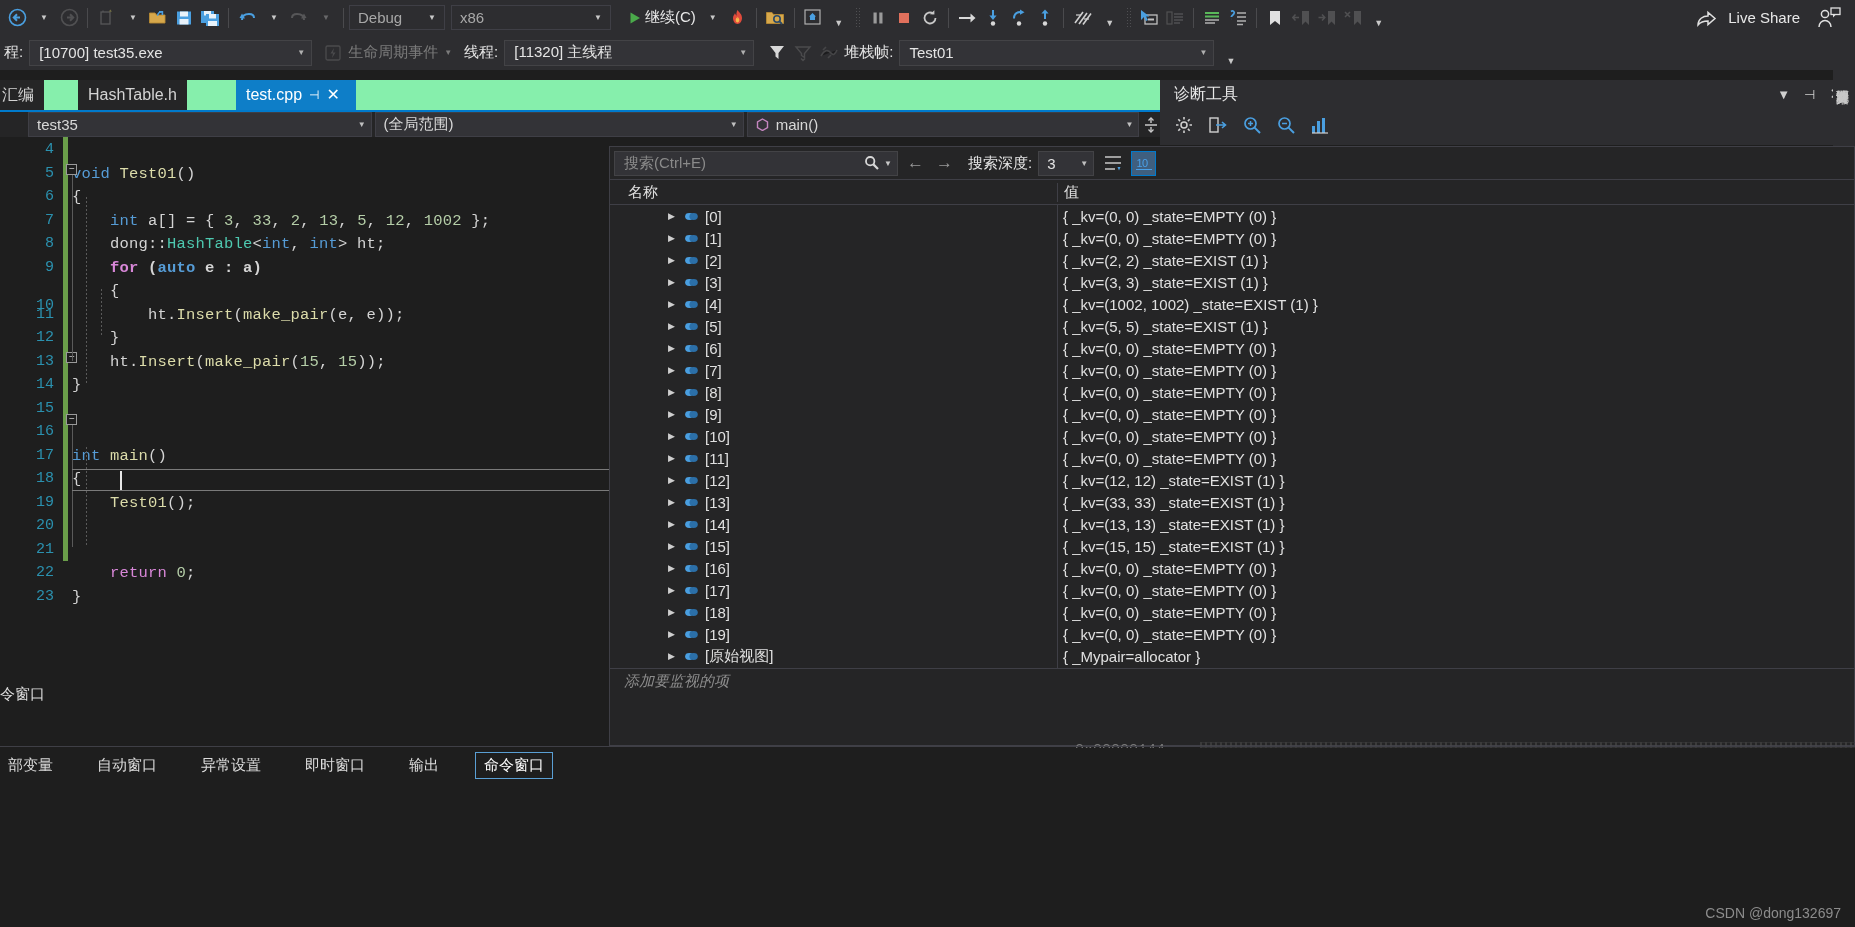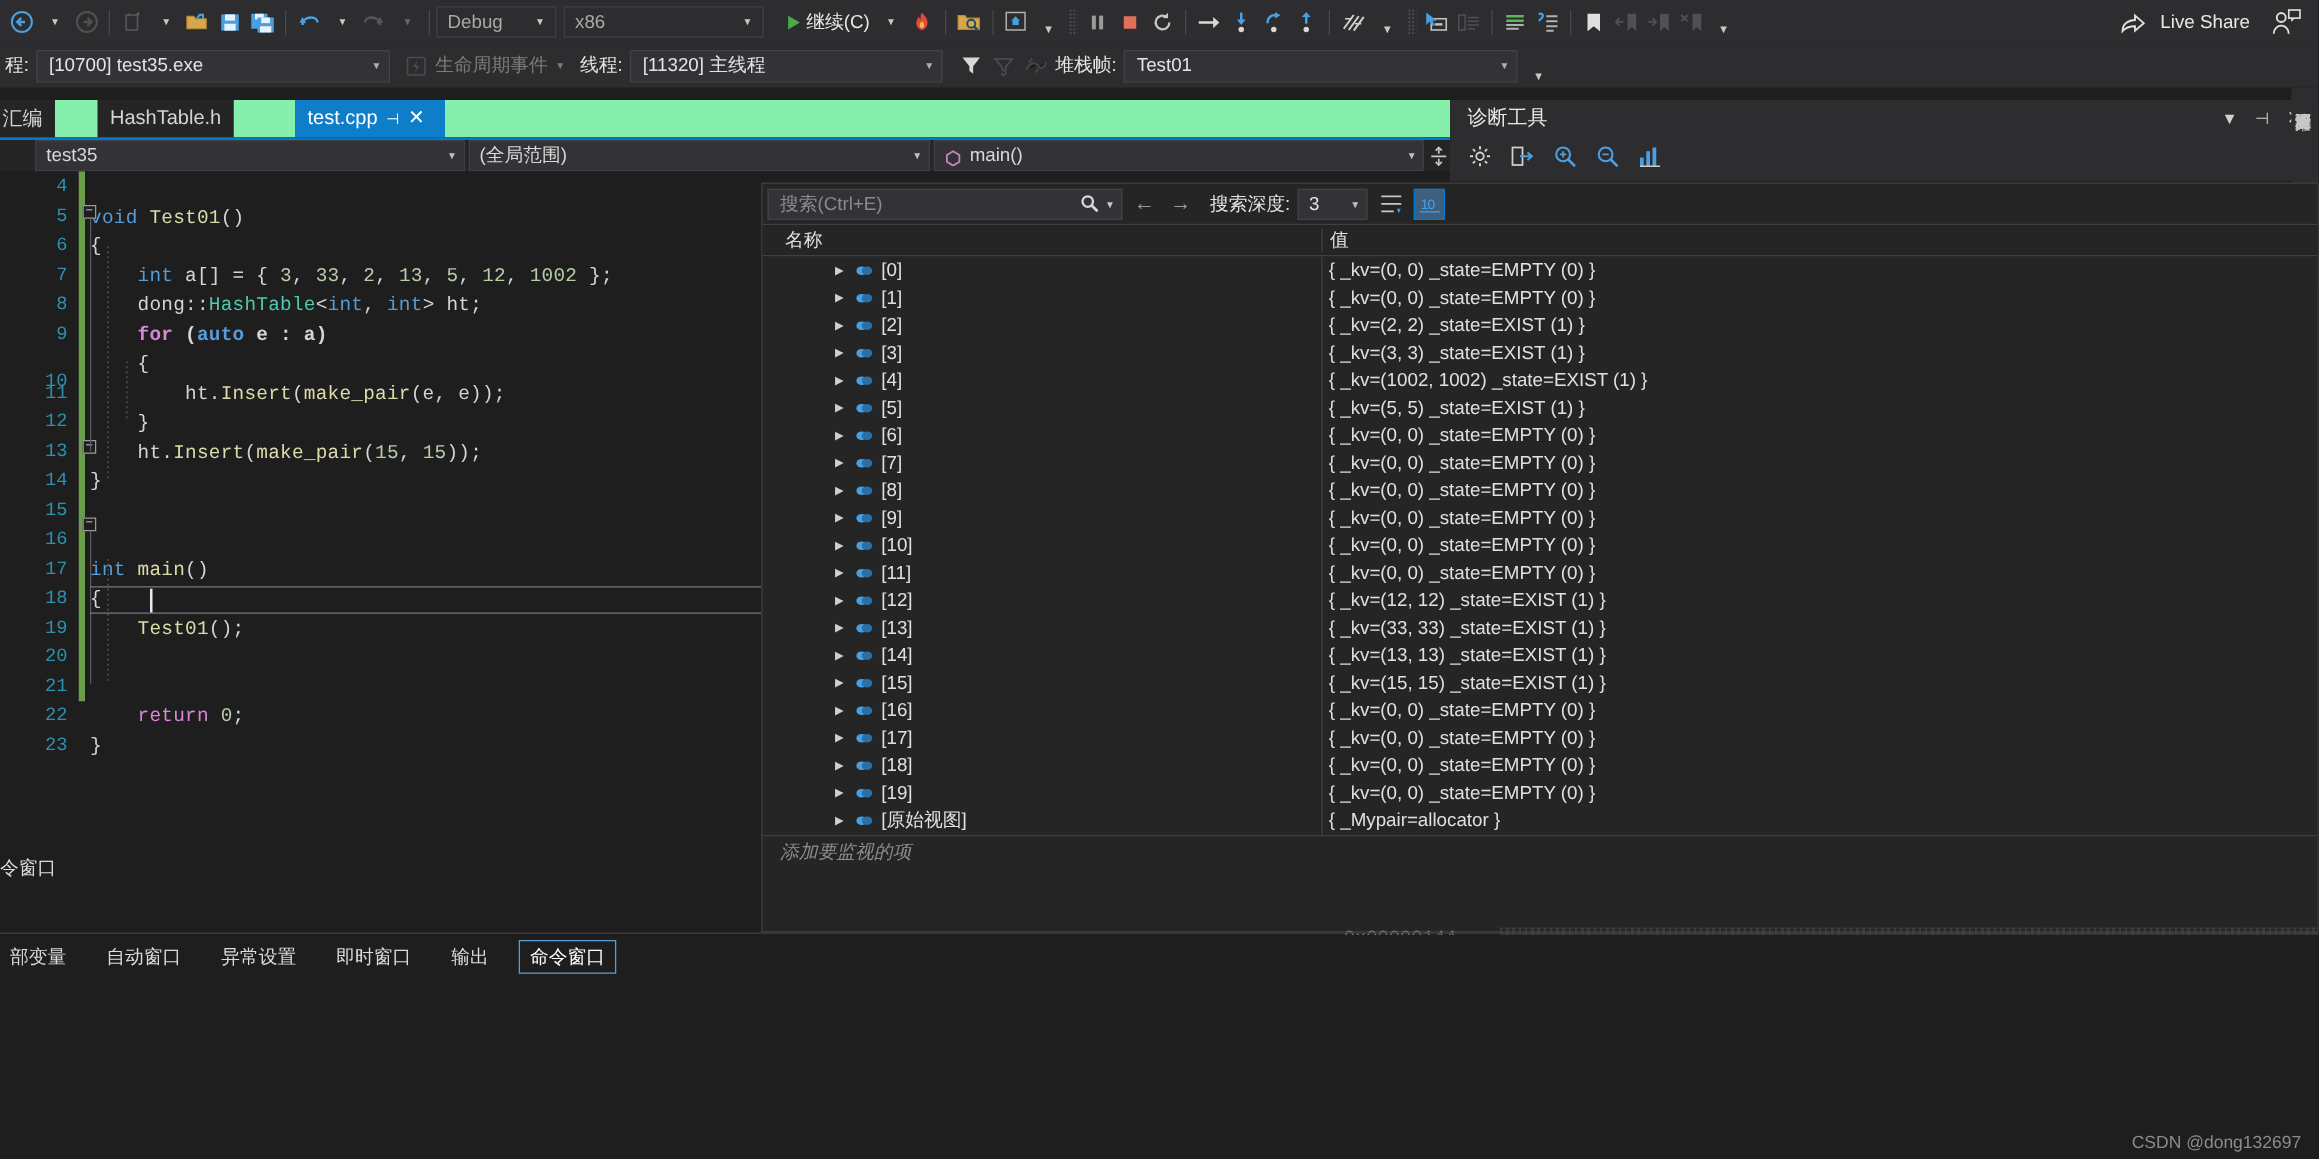--- a/index.html
+++ b/index.html
@@ -202,21 +202,21 @@
     position: absolute; left: 0; top: 685px; color: #dcdcdc; font-size: 15px;
   }
   .memline { position: absolute; left: 1075px; top: 742px; color: #777; font-size: 15px;
              font-family: "Liberation Mono", monospace; }
   .memstrip { position: absolute; left: 1200px; top: 742px; width: 655px; height: 16px;
     background-image: repeating-linear-gradient(90deg,#4a4a4a 0 2px, transparent 2px 5px),
                       repeating-linear-gradient(0deg,#3a3a3a 0 2px, transparent 2px 5px);
     opacity: .6; }
   .statusbar {
     position: absolute; left: 0; top: 748px; width: 1855px; height: 34px;
-    display: flex; align-items: center; gap: 16px; padding-left: 0px;
+    display: flex; align-items: center; gap: 28px; padding-left: 0px;
     background: #1e1e1e;
   }
   .sb-item { color: #dcdcdc; font-size: 15px; padding: 3px 8px; }
   .sb-item.active { border: 1px solid #5a9fd4; color: #ffffff; }
   .watermark {
     position: absolute; right: 14px; bottom: 6px; color: #8c8c8c; font-size: 14px;
   }
   .hr-sep { position:absolute; left:0; top: 746px; width: 1855px; height:1px; background:#3f3f46;}
 </style>
 </head>
@@ -556,21 +556,21 @@
   <div class="navbar">
     <div class="nav-combo" style="width:350px">
       <span>test35</span>
       <span class="ar">▼</span>
     </div>
     <div class="nav-combo" style="width:376px">
       <span>(全局范围)</span>
       <span class="ar">▼</span>
     </div>
     <div class="nav-combo" style="width:400px">
-      <span style="display:flex;align-items:flex-end;gap:7px">
+      <span style="display:flex;align-items:center;gap:7px">
         <svg width="13" height="13" viewBox="0 0 13 13">
             <path d="M6.5 1 L11.5 4 L11.5 9.5 L6.5 12.5 L1.5 9.5 L1.5 4z" fill="none" stroke="#c586c0" stroke-width="1.4"></path>
           </svg>
         <span>main()</span>
       </span>
       <span class="ar">▼</span>
     </div>
     <div class="nav-split">
       <svg width="14" height="16" viewBox="0 0 14 16">
           <path d="M7 1v5M7 10v5M1 8h12" stroke="#c8c8c8" stroke-width="1.4"></path>

